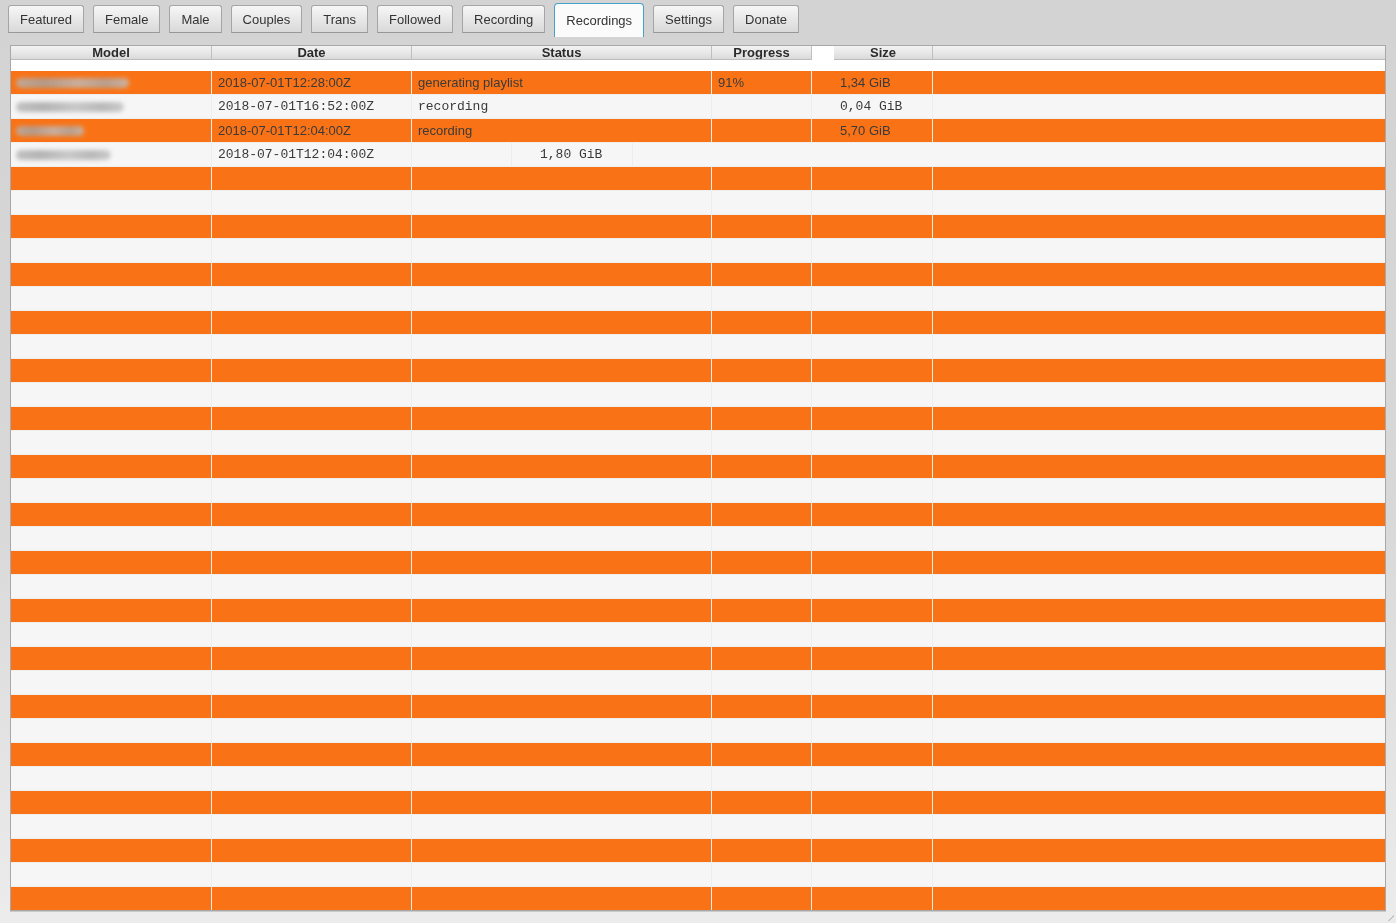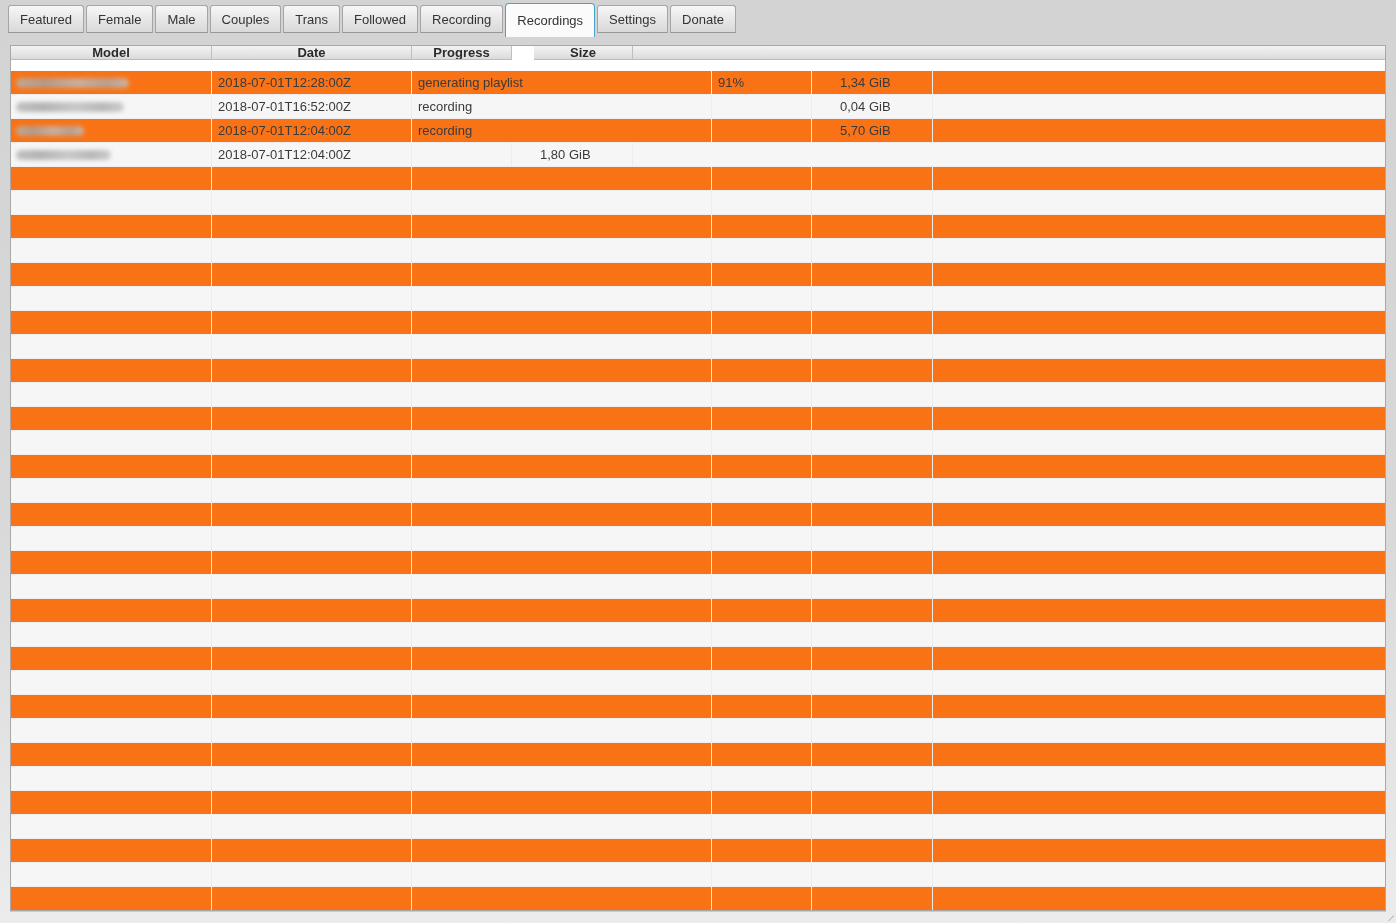--- a/index.html
+++ b/index.html
@@ -9,21 +9,21 @@
     background:linear-gradient(180deg,#d3d3d3 0%,#d8d8d8 55%,#ececec 100%);
     position:relative;
   }
 
   
   .tabbar {
     position:absolute; left:8px; top:0; height:33px;
     display:flex; align-items:flex-end; z-index:5;
   }
   .tab {
-    height:28px; padding:0 11px; margin-right:2px;
+    height:28px; padding:0 11px; margin-right:9px;
     display:flex; align-items:center;
     font-size:13px; color:#333333;
     background:linear-gradient(180deg,#f7f7f7 0%,#e9e9e9 45%,#d9d9d9 100%);
     border:1px solid #a5a5a5; border-bottom-color:#989898;
     border-radius:3px 3px 0 0;
     cursor:default; white-space:nowrap;
   }
   .tab.active {
     height:34px; margin-bottom:-4px; padding-bottom:1px;
     background:#fbfbfb;
@@ -48,21 +48,21 @@
     font-size:13px; font-weight:bold; color:#2b2b2b;
     background:linear-gradient(180deg,#f2f2f2 0%,#e8e8e8 50%,#dadada 100%);
     border-right:1px solid #bfbfbf;
     border-bottom:1px solid #bcbcbc;
     overflow:hidden; white-space:nowrap;
   }
   .hcell:last-child { border-right:none; }
 
   .tbody { }
   .trow { display:flex; height:24px; border-bottom:1px solid #eeeeee; background:#f97316; }
-  .trow.odd { background:#f6f6f6; }
+  .trow.odd { background:#f6f6f6;font-family:Liberation Mono, monospace; }
   .tcell {
     height:23px; line-height:23px;
     font-size:13px; color:#3a3a3a;
     padding-left:6px;
     border-right:1px solid #ededed;
     overflow:hidden; white-space:nowrap;
   }
   .tcell:last-child { border-right:none; }
 
   .col-model    { width:201px; }
@@ -102,20 +102,21 @@
     <div class="tab">Recording</div>
     <div class="tab active">Recordings</div>
     <div class="tab">Settings</div>
     <div class="tab">Donate</div>
   </div>
 
 <div class="table-frame">
   <div class="thead">
       <div class="hcell col-model">Model</div>
       <div class="hcell col-date">Date</div>
+      <div class="hcell col-status">Status</div>
       <div class="hcell col-progress">Progress</div>
       <div class="hcell col-size">Size</div>
       <div class="hcell col-filler"></div>
     </div>
   <div class="tbody">
       <div class="trow">
         <div class="tcell col-model">
           <div class="smudge" style="width: 113px;"></div>
         </div>
         <div class="tcell col-date">2018-07-01T12:28:00Z</div>

